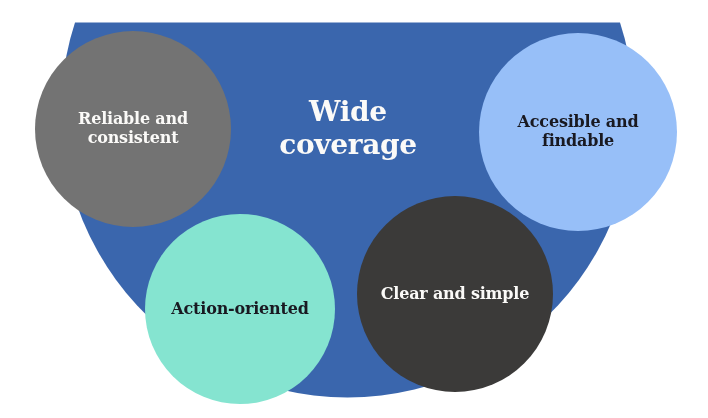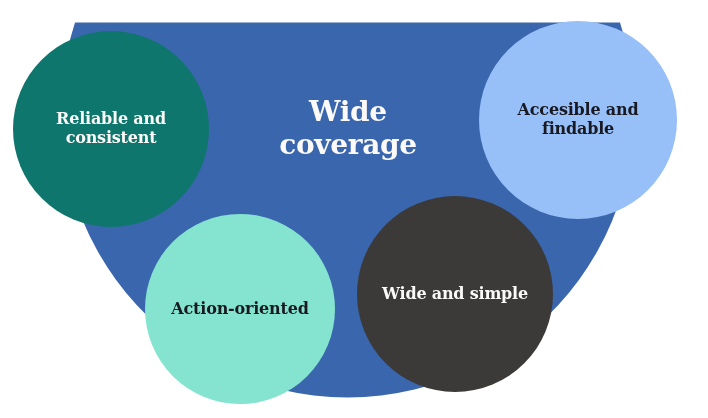--- a/index.html
+++ b/index.html
@@ -36,29 +36,29 @@
     align-items: center;
     justify-content: center;
     text-align: center;
     font-weight: bold;
     font-size: 16px;
     line-height: 1.17;
     letter-spacing: -0.2px;
   }
   .circle .circle-label { display: block; }
   .c-reliable {
-    left: 13px; top: 31px;
+    left: 35px; top: 31px;
     width: 196px; height: 196px;
-    background: #0f766e;
+    background: #737373;
     color: #fbfaf8;
     z-index: 2;
   }
   .c-reliable .circle-label { width: 122px; }
   .c-accessible {
-    left: 479px; top: 21px;
+    left: 479px; top: 33px;
     width: 198px; height: 198px;
     background: #97bff8;
     color: #191921;
     z-index: 2;
   }
   .c-accessible .circle-label { width: 136px; }
   .c-action {
     left: 145px; top: 214px;
     width: 190px; height: 190px;
     background: #85e4d0;
@@ -92,16 +92,16 @@
 
   <div class="circle c-accessible">
     <span class="circle-label">Accesible and findable</span>
   </div>
 
   <div class="circle c-action">
     <span class="circle-label">Action-oriented</span>
   </div>
 
   <div class="circle c-clear">
-    <span class="circle-label">Wide and simple</span>
+    <span class="circle-label">Clear and simple</span>
   </div>
 
 </div>
 
 </body></html>

